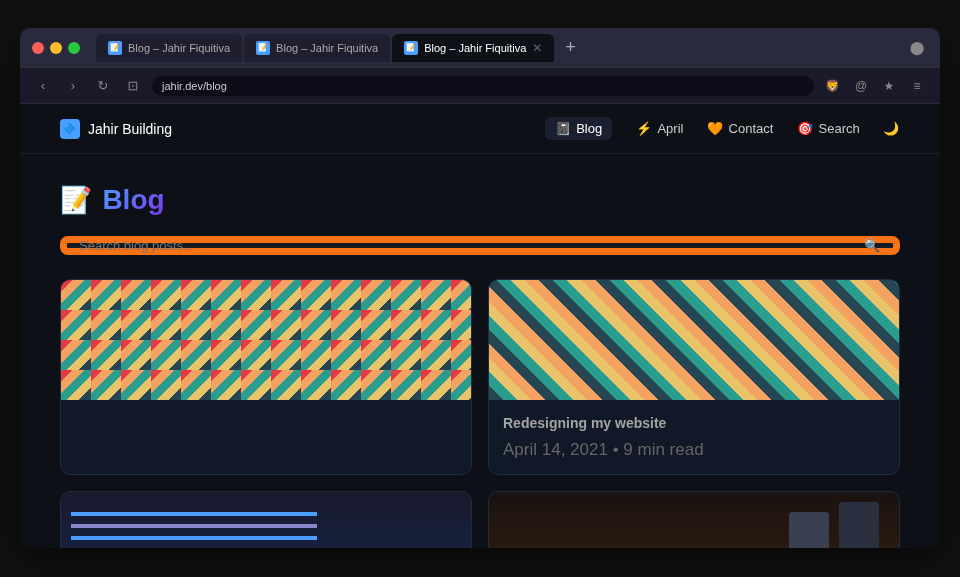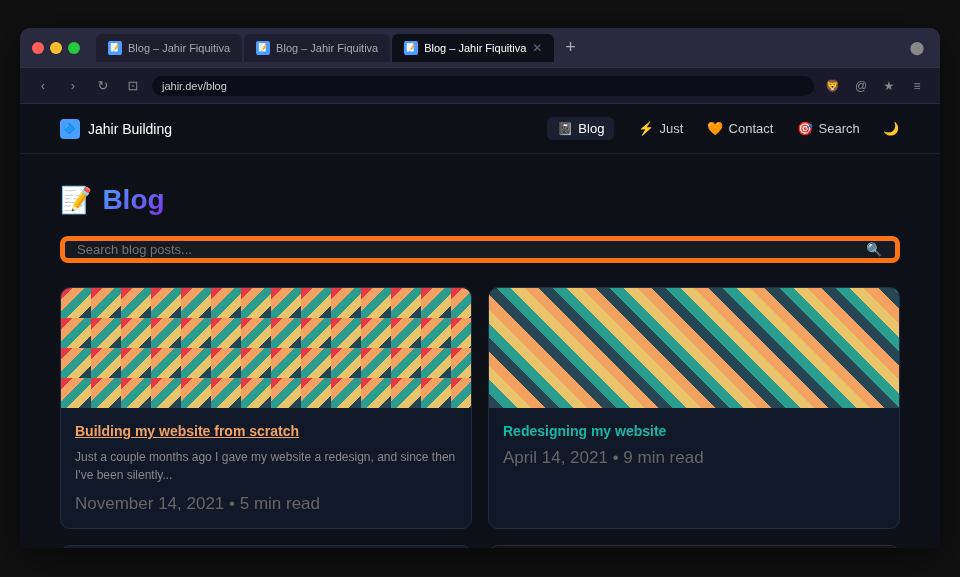--- a/index.html
+++ b/index.html
@@ -262,23 +262,23 @@
       -webkit-text-fill-color: transparent;
     }
 
     .page-title-icon {
       font-size: 26px;
     }
 
     .search-bar {
       width: 100%;
       background: #161b22;
-      border: 5px solid #f97316;
+      border: 7px solid #f97316;
       border-radius: 8px;
-      height: 27px;
+      height: 19px;
       display: flex;
       align-items: center;
       padding: 0 12px;
       margin-bottom: 24px;
       gap: 8px;
     }
 
     .search-input {
       flex: 1;
       background: transparent;
@@ -380,21 +380,21 @@
       margin-bottom: 6px;
       line-height: 1.4;
     }
 
     .blog-card-title.orange {
       color: #f4a261;
       text-decoration: underline;
     }
 
     .blog-card-title.white {
-      color: #14b8a6;
+      color: #a3a3a3;
     }
 
     .blog-card-excerpt {
       font-size: 12px;
       color: #888;
       line-height: 1.5;
       margin-bottom: 10px;
     }
 
     .blog-card-meta {
@@ -456,21 +456,21 @@
           <span class="nav-logo-icon">🔷</span>
           <span>Jahir Building</span>
         </div>
         <div class="nav-links">
           <a class="nav-link active">
             <span class="nav-link-emoji">📓</span>
             <span>Blog</span>
           </a>
           <a class="nav-link">
             <span class="nav-link-emoji">⚡</span>
-            <span>Just</span>
+            <span>April</span>
           </a>
           <a class="nav-link">
             <span class="nav-link-emoji">🧡</span>
             <span>Contact</span>
           </a>
           <a class="nav-link">
             <span class="nav-link-emoji">🎯</span>
             <span>Search</span>
           </a>
           <a class="nav-link">
@@ -487,25 +487,20 @@
 
         <div class="search-bar">
           <input class="search-input" type="text" placeholder="Search blog posts..." style="">
           <span class="search-icon">🔍</span>
         </div>
 
         <div class="blog-grid">
 
           <div class="blog-card">
             <div class="blog-card-image img-lego"></div>
-            <div class="blog-card-body">
-              <div class="blog-card-title orange">Building my website from scratch</div>
-              <div class="blog-card-excerpt">Just a couple months ago I gave my website a redesign, and since then I've been silently...</div>
-              <div class="blog-card-meta">November 14, 2021 • 5 min read</div>
-            </div>
           </div>
 
           <div class="blog-card">
             <div class="blog-card-image img-colorful-blocks"></div>
             <div class="blog-card-body">
               <div class="blog-card-title white">Redesigning my website</div>
               <div class="blog-card-meta">April 14, 2021 • 9 min read</div>
             </div>
           </div>
 

